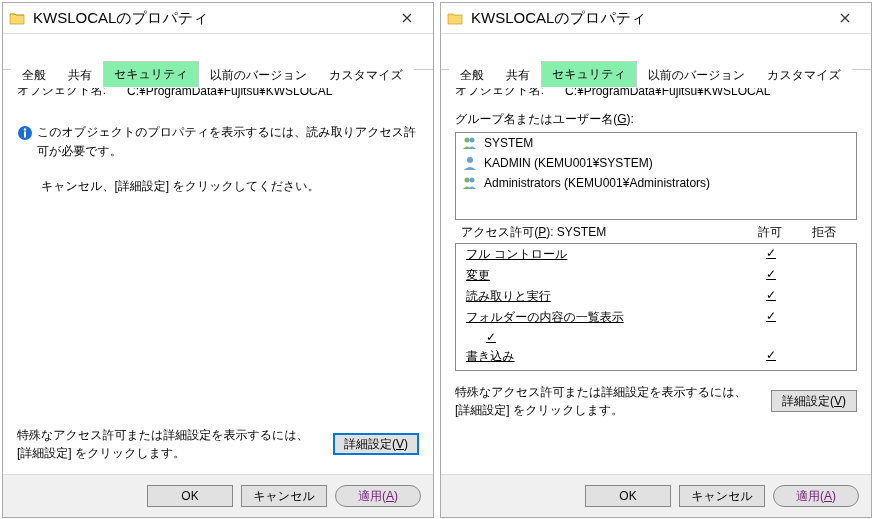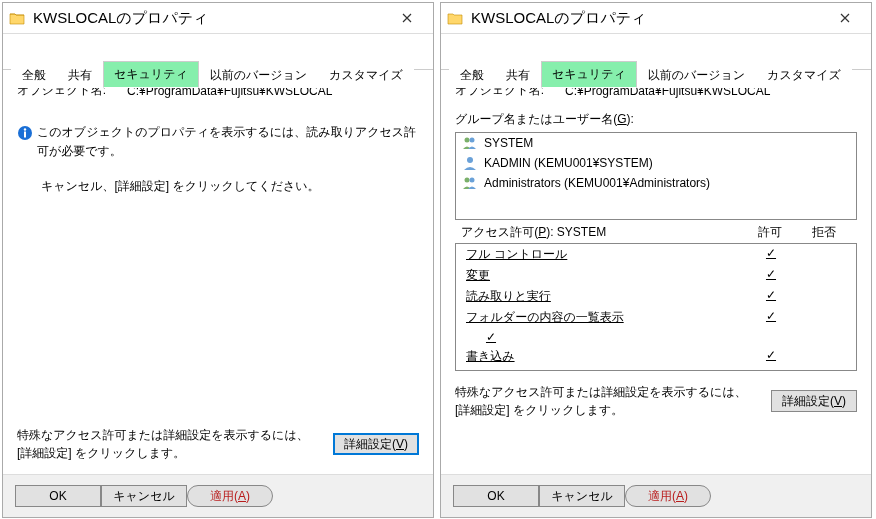--- a/index.html
+++ b/index.html
@@ -142,21 +142,21 @@
     display:inline-flex;
     align-items:center;
     justify-content:center;
   }
   .btn.focus {
     border: 2px solid #0078d7;
     padding: 0 7px;
     height:22px;
   }
   .btn.disabled {
-    color:#b91c1c;
+    color:#701a75;
     border-radius:11px;
   }
   .perm-header {
     display:flex;
     margin-top:4px;
     padding: 0 6px;
   }
   .perm-header .pname {
     flex:1;
   }
@@ -188,22 +188,22 @@
     align-items:center;
     margin-top:12px;
     gap:10px;
   }
   .footer-note .txt {
     flex:1;
     line-height:1.5;
   }
   .button-bar {
     display:flex;
-    justify-content:flex-start;
-    gap:0;
+    justify-content:flex-end;
+    gap:8px;
     padding:10px 12px;
     background:#f0f0f0;
     border-top:1px solid #ddd;
   }
   .spacer { flex:1; }
   u { text-decoration: underline; }
 </style>
 </head>
 <body>
 

